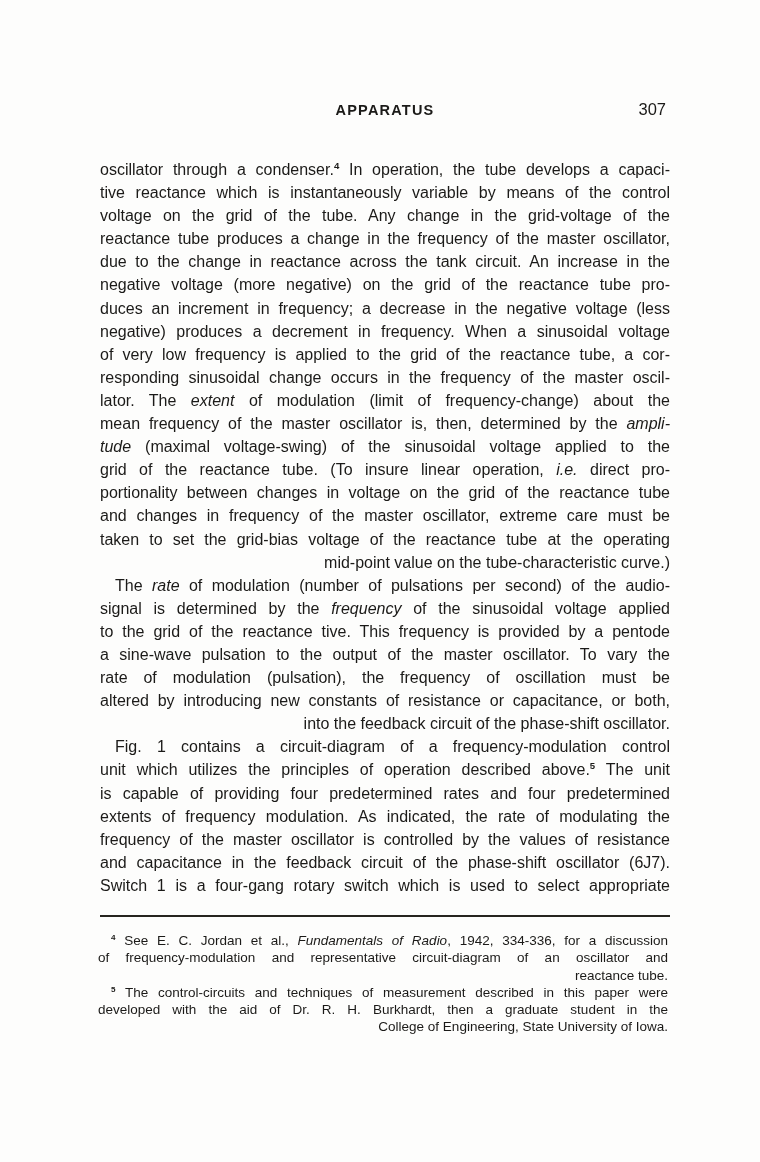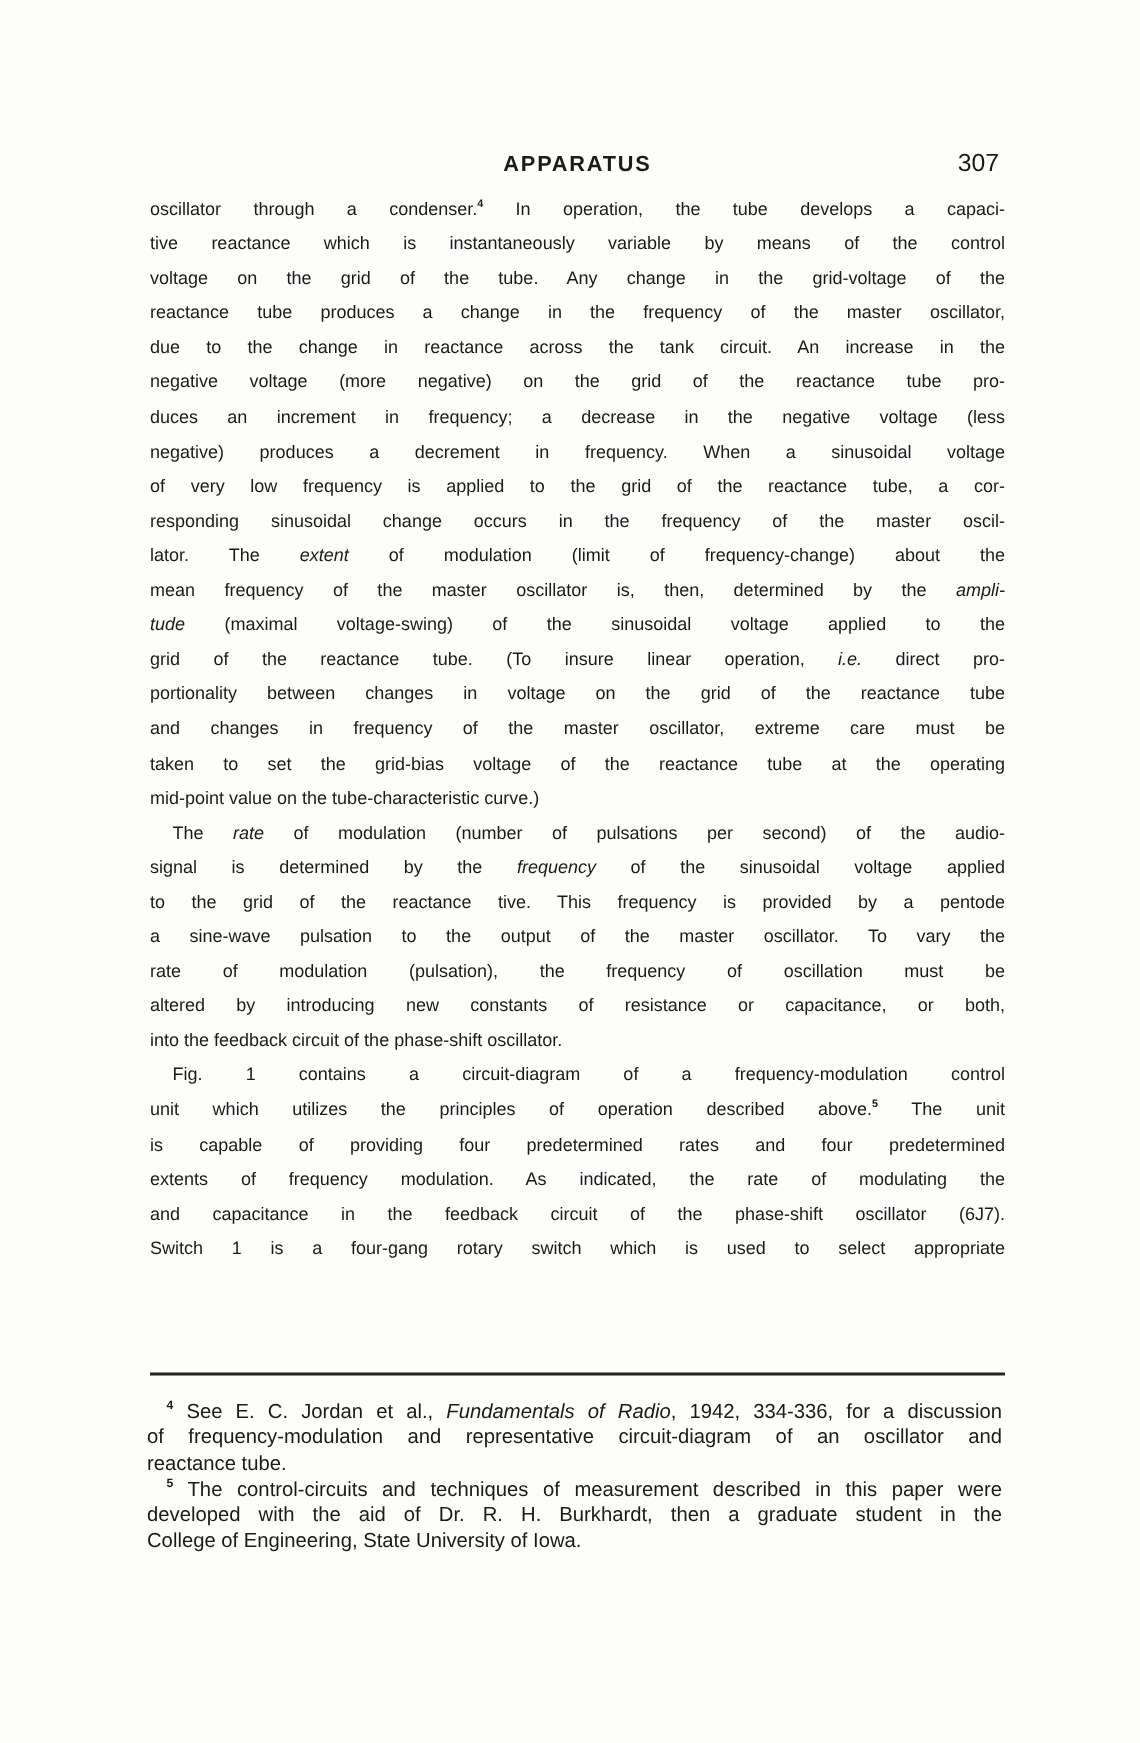--- a/index.html
+++ b/index.html
@@ -39,27 +39,27 @@
   }
   .page-number {
     position: absolute;
     right: 4px;
     top: -2px;
     font-size: 16.5px;
   }
   .body-text {
     position: absolute;
     left: 100px;
-    top: 128px;
+    top: 158px;
     width: 570px;
-    font-size: 12px;
+    font-size: 16px;
     line-height: 23.1px;
   }
   .tl {
-    text-align: left;
+    text-align: right;
   }
   .tl.just {
     text-align: justify;
     text-align-last: justify;
   }
   .body-text .tl.ind {
     text-indent: 15px;
   }
   .tl sup {
     font-size: 0.6em;
@@ -121,20 +121,21 @@
       <div class="tl just"><span>signal is determined by the </span><i>frequency</i><span> of the sinusoidal voltage applied</span></div>
       <div class="tl just"><span>to the grid of the reactance tive. This frequency is provided by a pentode</span></div>
       <div class="tl just"><span>a sine-wave pulsation to the output of the master oscillator. To vary the</span></div>
       <div class="tl just"><span>rate of modulation (pulsation), the frequency of oscillation must be</span></div>
       <div class="tl just"><span>altered by introducing new constants of resistance or capacitance, or both,</span></div>
       <div class="tl"><span>into the feedback circuit of the phase-shift oscillator.</span></div>
       <div class="tl just ind"><span>Fig. 1 contains a circuit-diagram of a frequency-modulation control</span></div>
       <div class="tl just"><span>unit which utilizes the principles of operation described above.</span><sup>5</sup><span> The unit</span></div>
       <div class="tl just"><span>is capable of providing four predetermined rates and four predetermined</span></div>
       <div class="tl just"><span>extents of frequency modulation. As indicated, the rate of modulating the</span></div>
+      <div class="tl just"><span>frequency of the master oscillator is controlled by the values of resistance</span></div>
       <div class="tl just"><span>and capacitance in the feedback circuit of the phase-shift oscillator (6J7).</span></div>
       <div class="tl just"><span>Switch 1 is a four-gang rotary switch which is used to select appropriate</span></div>
     </div>
 
   <hr class="footnote-rule">
 
   <div class="footnotes">
       <div class="tl just ind"><sup>4</sup><span> See E. C. Jordan et al., </span><i>Fundamentals of Radio</i><span>, 1942, 334-336, for a discussion</span></div>
       <div class="tl just"><span>of frequency-modulation and representative circuit-diagram of an oscillator and</span></div>
       <div class="tl"><span>reactance tube.</span></div>

